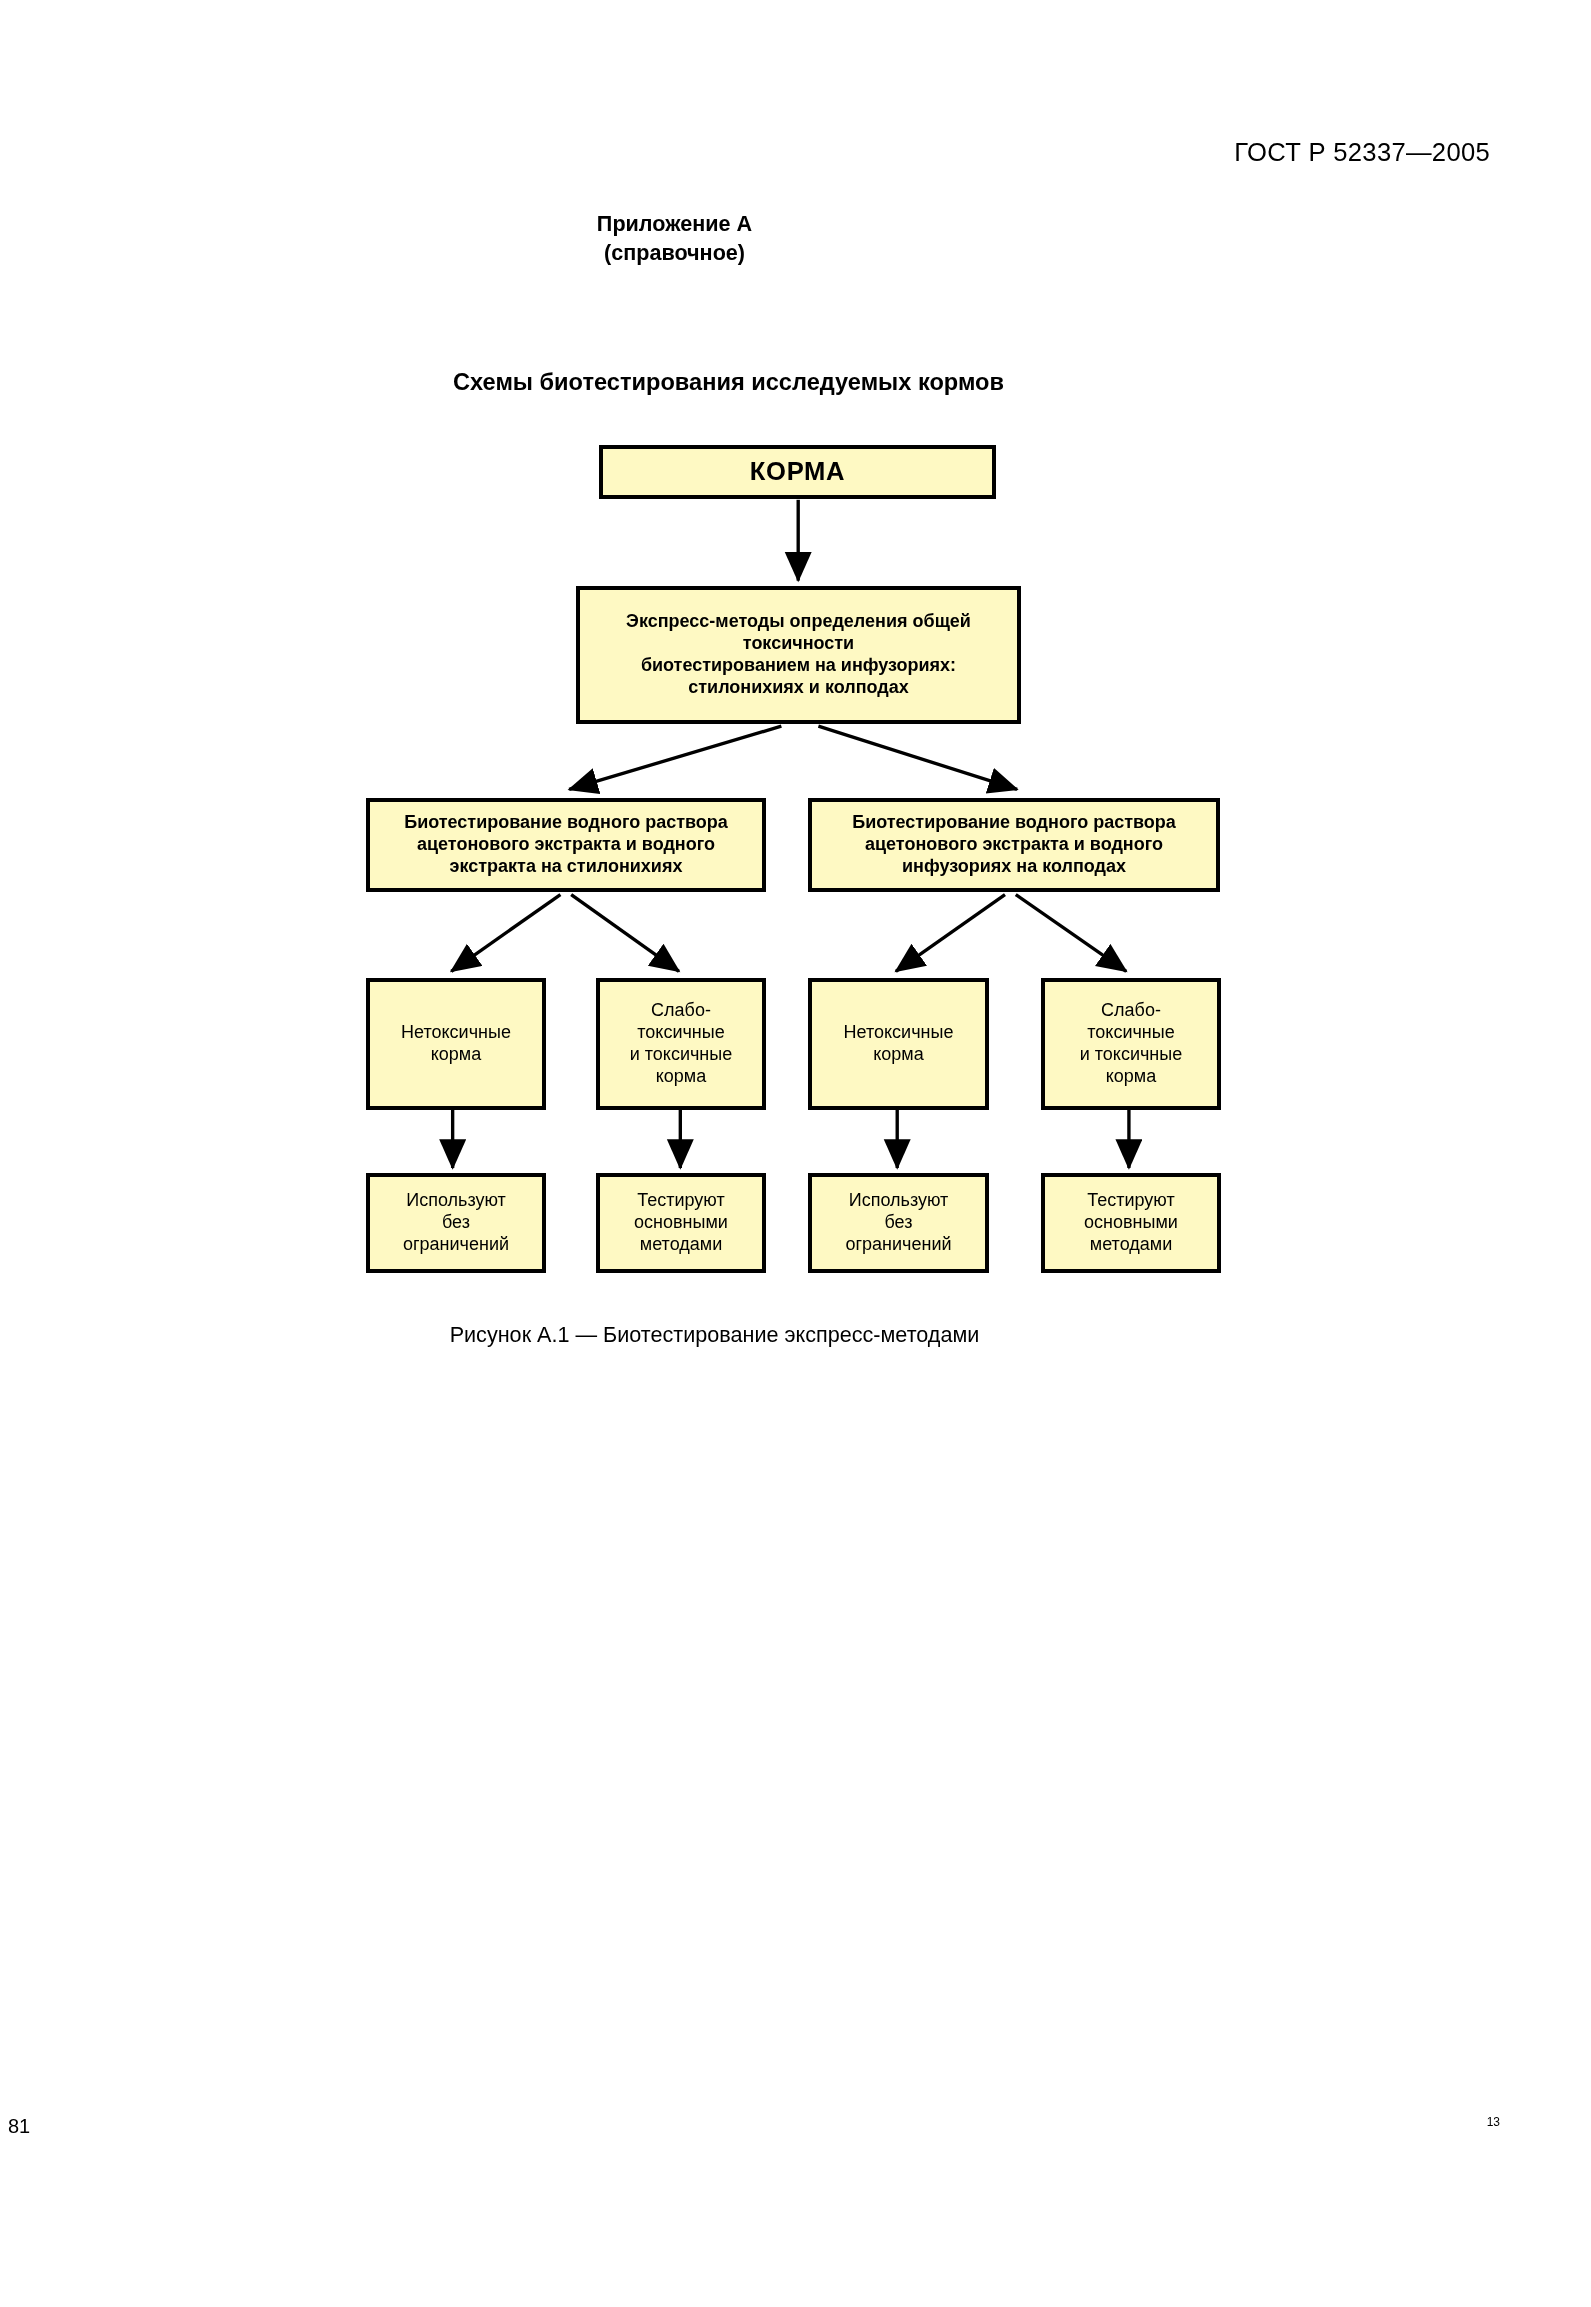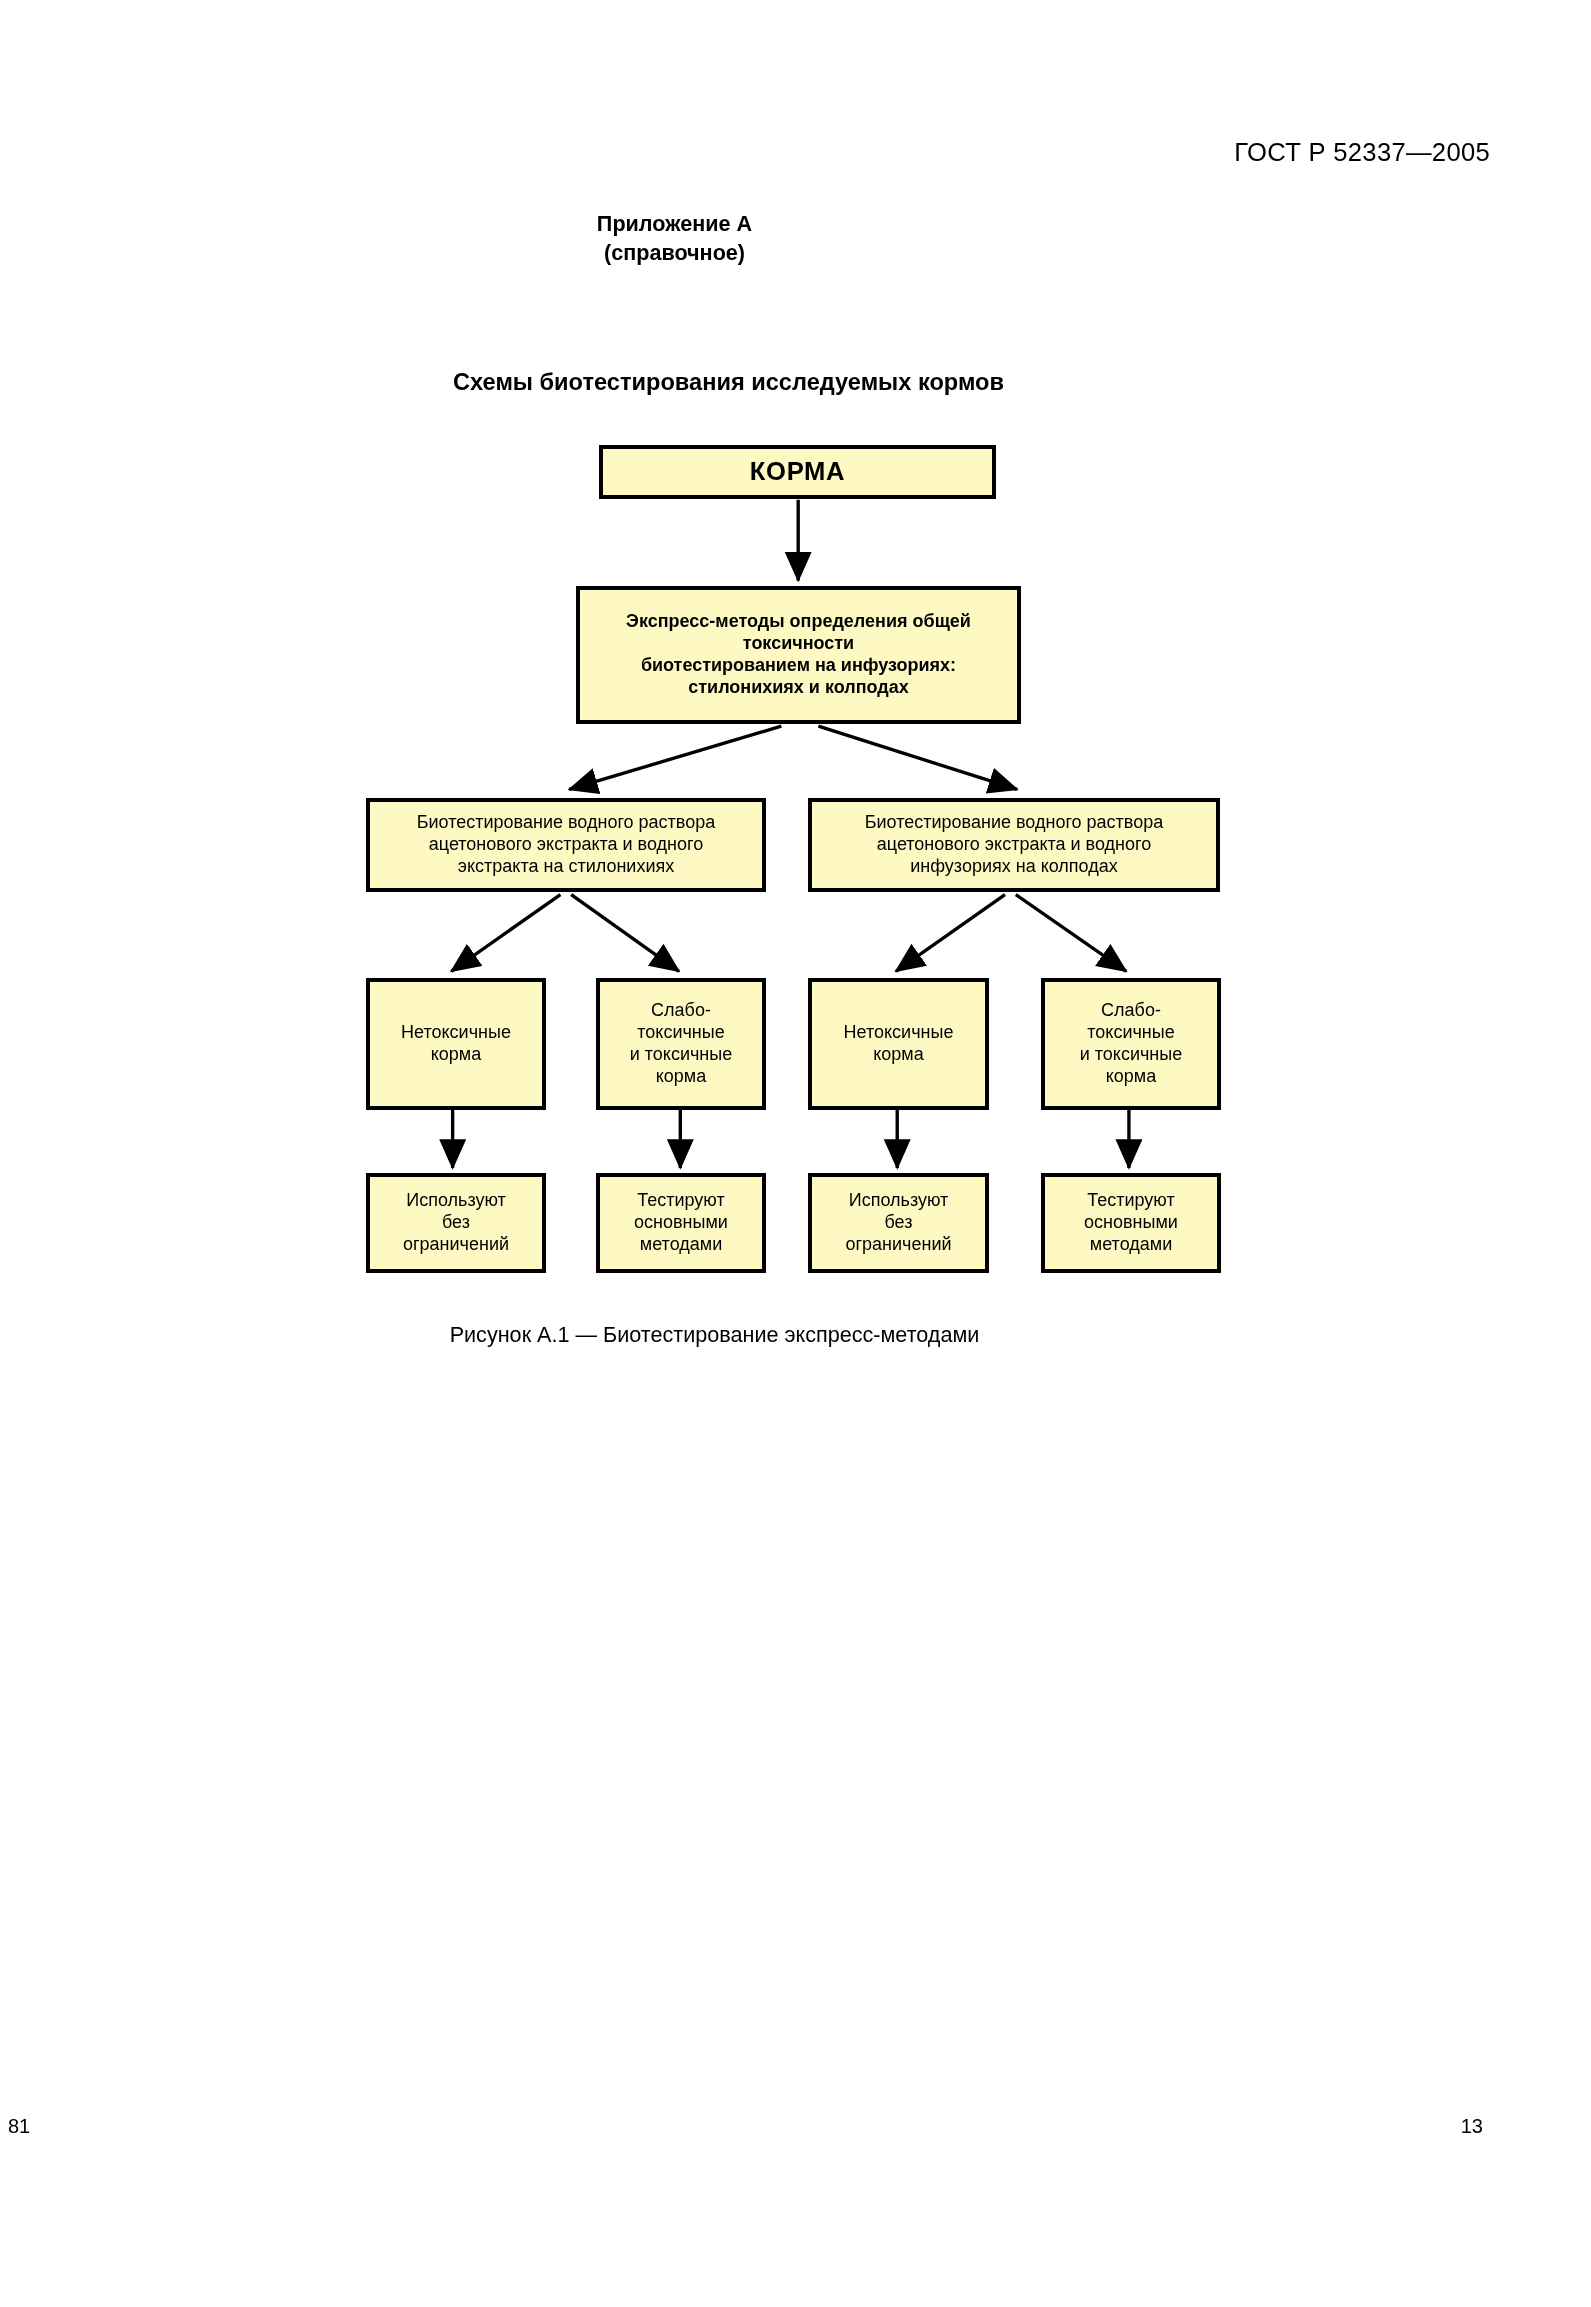--- a/index.html
+++ b/index.html
@@ -87,21 +87,21 @@
   }
   .n-express {
     left: 576px; top: 586px;
     width: 445px; height: 138px;
     font-size: 18px; font-weight: bold;
   }
   .n-l3 {
     top: 798px;
     height: 94px;
     font-size: 18px;
-    font-weight: normal;
+    font-weight: bold;
   }
   .n-l3.left  { left: 366px;  width: 400px; }
   .n-l3.right { left: 808px; width: 412px; }
 
   .n-l4 {
     top: 978px;
     height: 132px;
     font-size: 18px;
     font-weight: normal;
   }
@@ -133,22 +133,22 @@
     top: 2115px;
     left: 0;
     width: 1591px;
     text-align: left;
     font-size: 20px;
     margin-left: 8px;
   }
   .footer-right {
     position: absolute;
     top: 2115px;
-    right: 108px;
-    font-size: 20px;
+    right: 91px;
+    font-size: 12px;
   }
 </style>
 </head>
 <body>
 
 <div id="page">
 
   <div class="doc-header">ГОСТ Р 52337—2005</div>
 
   <div class="annex-block">

